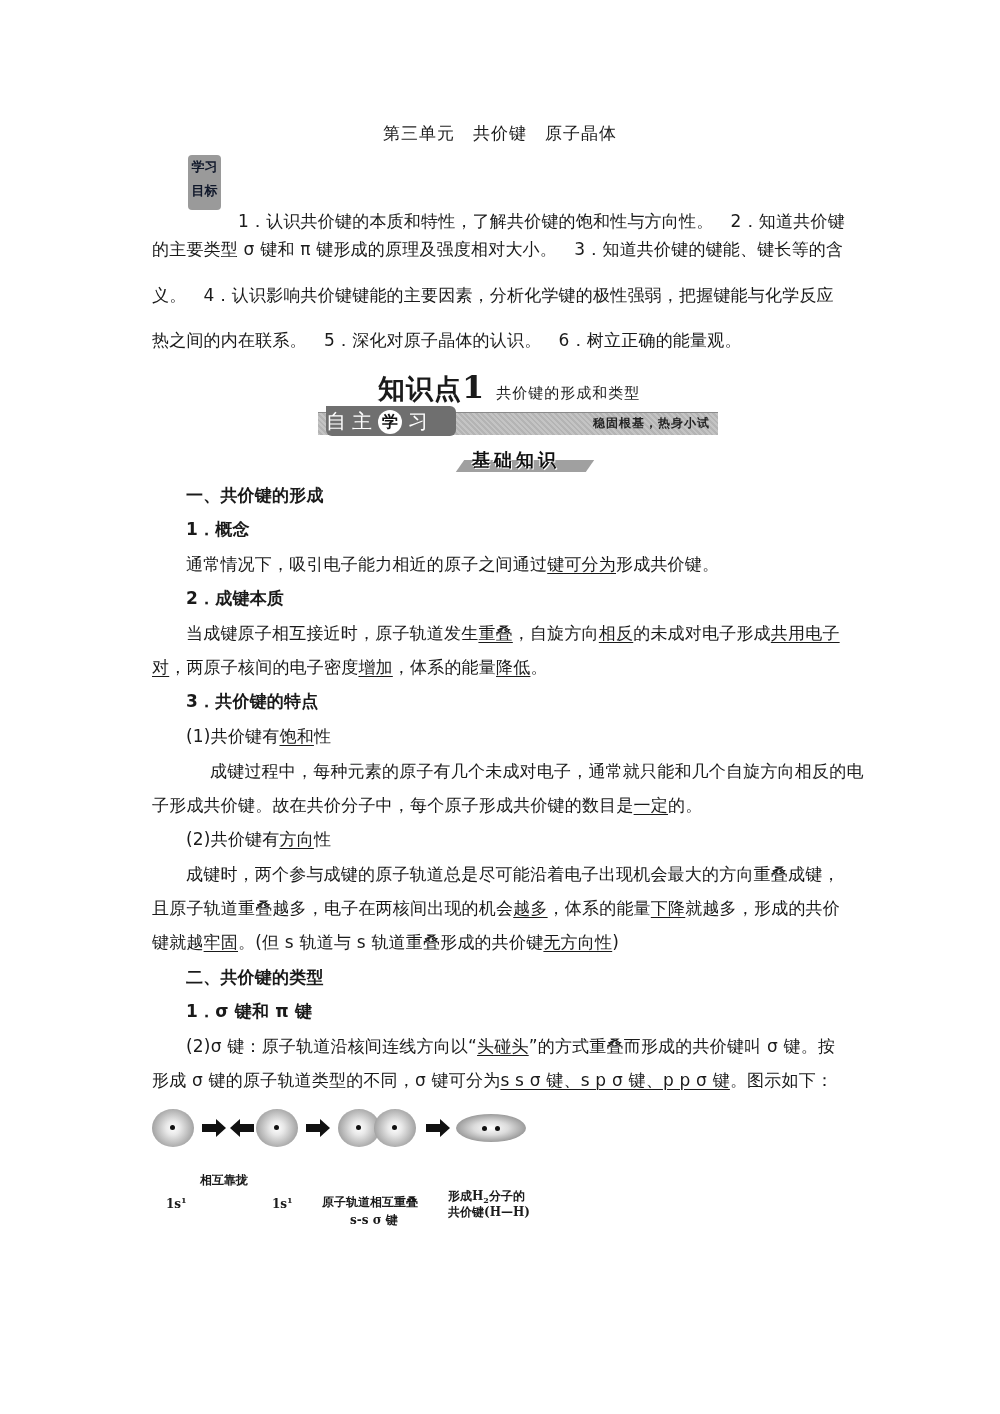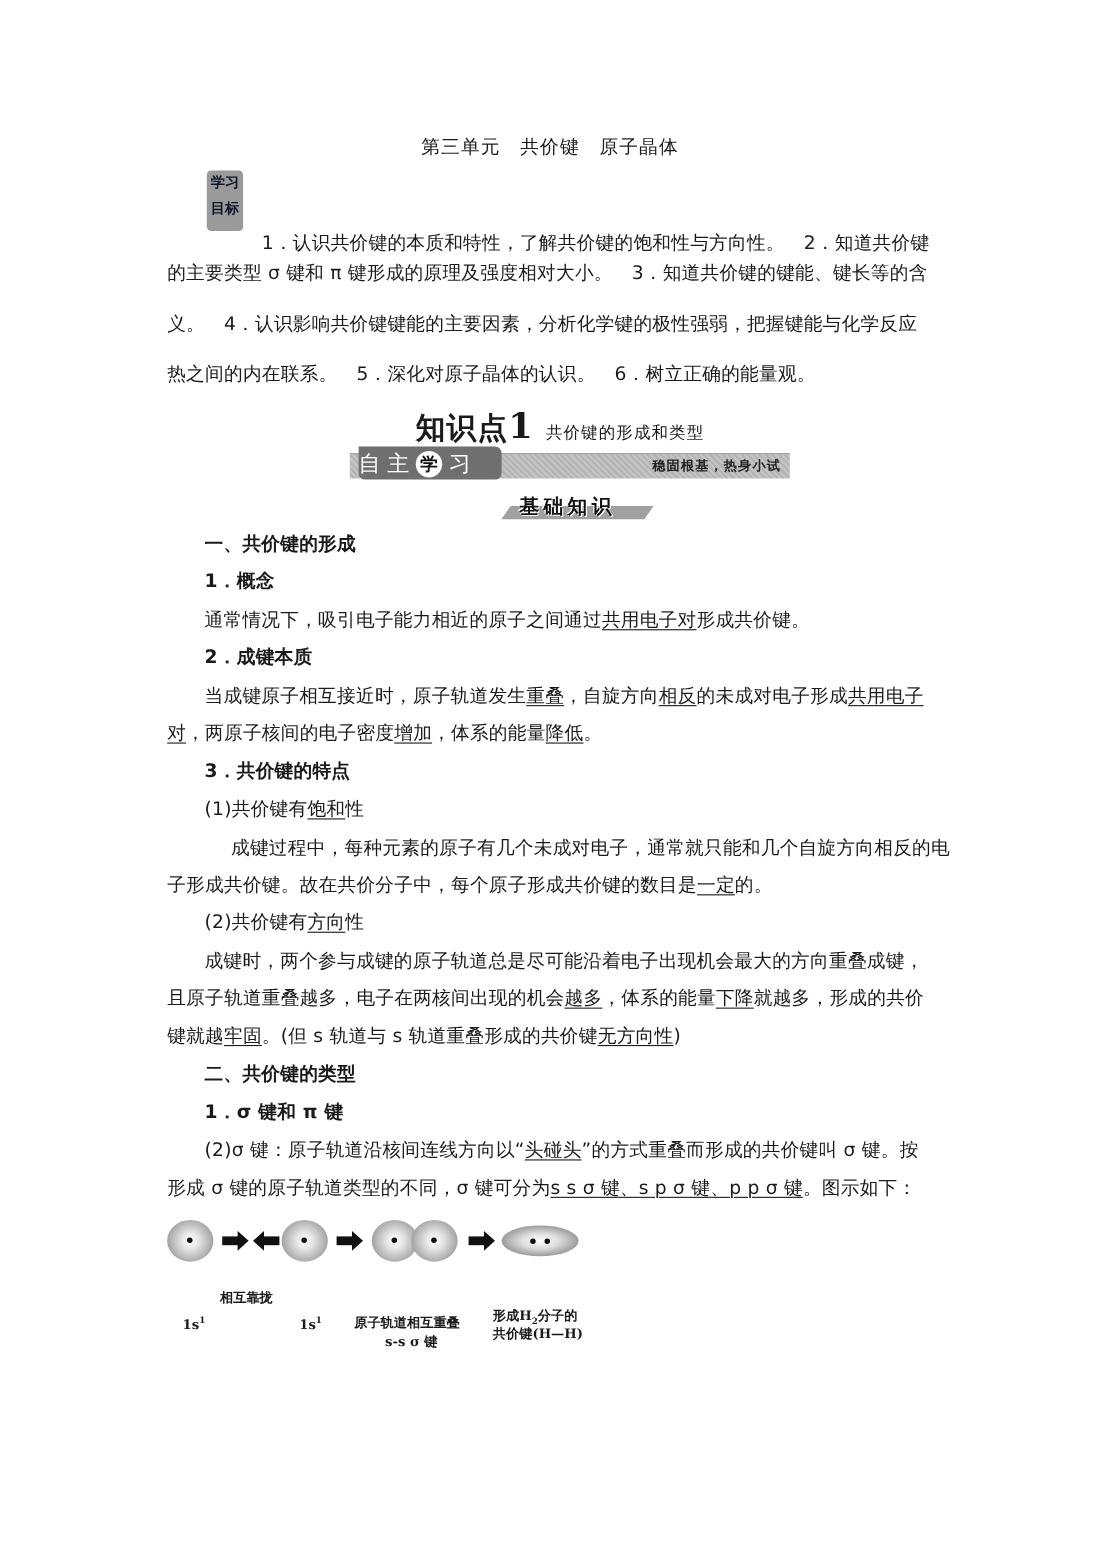--- a/index.html
+++ b/index.html
@@ -120,21 +120,21 @@
 </div>
 
 <div class="basic-label">
   <div class="stripe"></div>
   <div class="txt">基础知识</div>
 </div>
 
 <div class="line bold" style="left:186px; top:484px;">一、共价键的形成</div>
 <div class="line bold" style="left:186px; top:518px;">1．概念</div>
 <div class="line" style="left:186px; top:553px;">
-  <span>通常情况下，吸引电子能力相近的原子之间通过</span><u>共用电子对</u><span>形成共价键。</span>
+  <span>通常情况下，吸引电子能力相近的原子之间通过</span><u>键可分为</u><span>形成共价键。</span>
 </div>
 <div class="line bold" style="left:186px; top:587px;">2．成键本质</div>
 <div class="line" style="left:186px; top:622px;">
   <span>当成键原子相互接近时，原子轨道发生</span><u>重叠</u><span>，自旋方向</span><u>相反</u><span>的未成对电子形成</span><u>共用电子</u>
 </div>
 <div class="line" style="left:152px; top:656px;">
   <u>对</u><span>，两原子核间的电子密度</span><u>增加</u><span>，体系的能量</span><u>降低</u><span>。</span>
 </div>
 <div class="line bold" style="left:186px; top:690px;">3．共价键的特点</div>
 <div class="line" style="left:186px; top:725px;">

